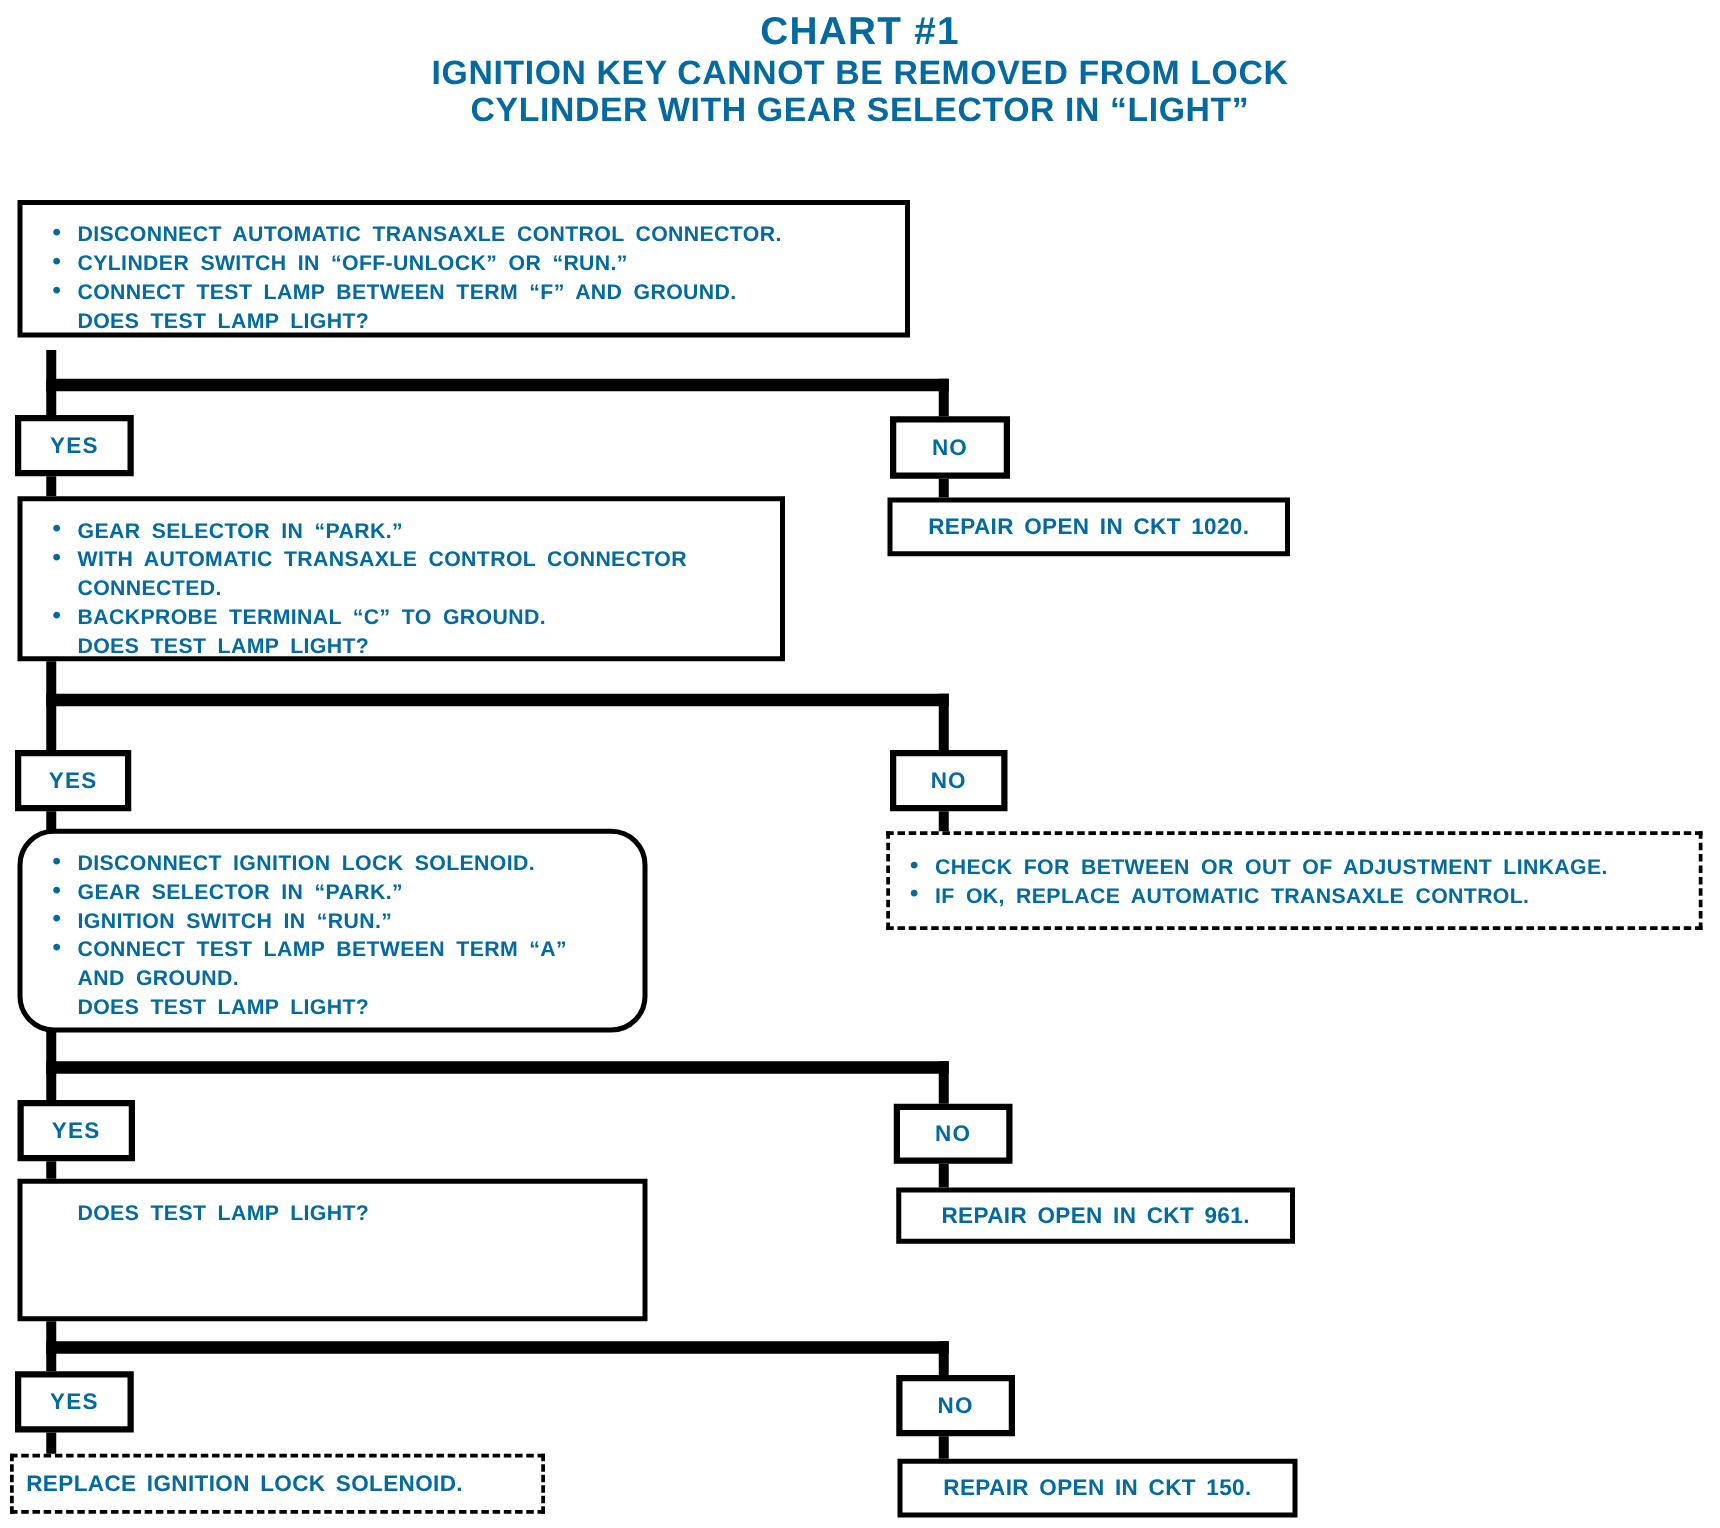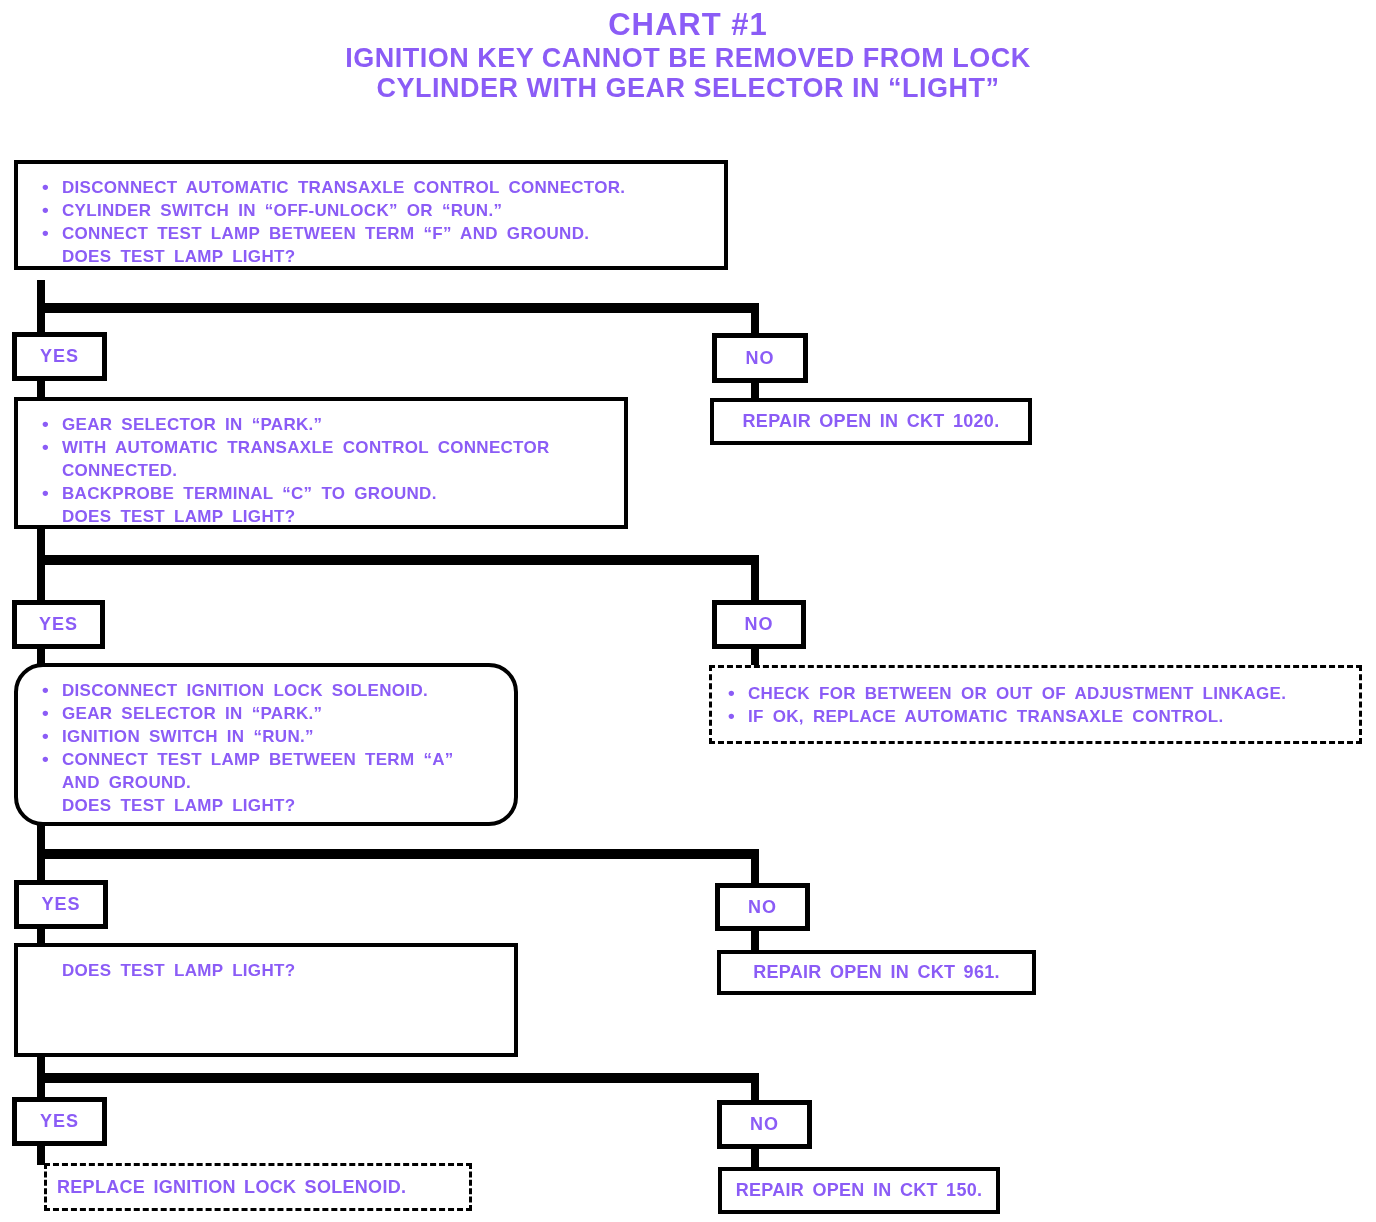--- a/index.html
+++ b/index.html
@@ -1,18 +1,18 @@
 <!DOCTYPE html>
 <html><head>
 <meta charset="utf-8">
 <style>
   html,body { margin:0; padding:0; background:#ffffff; }
   .page {
     position:relative; width:1376px; height:1222px;
-    background:#ffffff; color:#8b5cf6;
+    background:#ffffff; color:#0369a1;
     font-family:"Liberation Sans", sans-serif;
     font-weight:bold;
     overflow:hidden;
   }
   .title { position:absolute; top:8px; left:0; width:100%; text-align:center; line-height:1.12; }
   .title .t1 { font-size:31px; letter-spacing:1px; }
   .title .t2 { font-size:27px; letter-spacing:0.5px; }
 
   .line { position:absolute; background:#000; }
 
@@ -143,21 +143,21 @@
     <div class="question">DOES TEST LAMP LIGHT?</div>
   </div>
 
   <div class="box ynbox" style="left:12px; top:1097px; width:95px; height:49px;">
     <span>YES</span>
   </div>
   <div class="box ynbox" style="left:717px; top:1100px; width:95px; height:49px;">
     <span>NO</span>
   </div>
 
-  <div class="box result dashed result-left" style="left:8px; top:1163px; width:428px; height:48px;margin-left:36px;">
+  <div class="box result dashed result-left" style="left:8px; top:1163px; width:428px; height:48px;">
     <span>REPLACE IGNITION LOCK SOLENOID.</span>
   </div>
 
-  <div class="box result" style="left:718px; top:1167px; width:282px; height:47px;align-items:center;">
+  <div class="box result" style="left:718px; top:1167px; width:320px; height:47px;align-items:center;">
     <span>REPAIR OPEN IN CKT 150.</span>
   </div>
 
 </div>
 
 </body></html>

